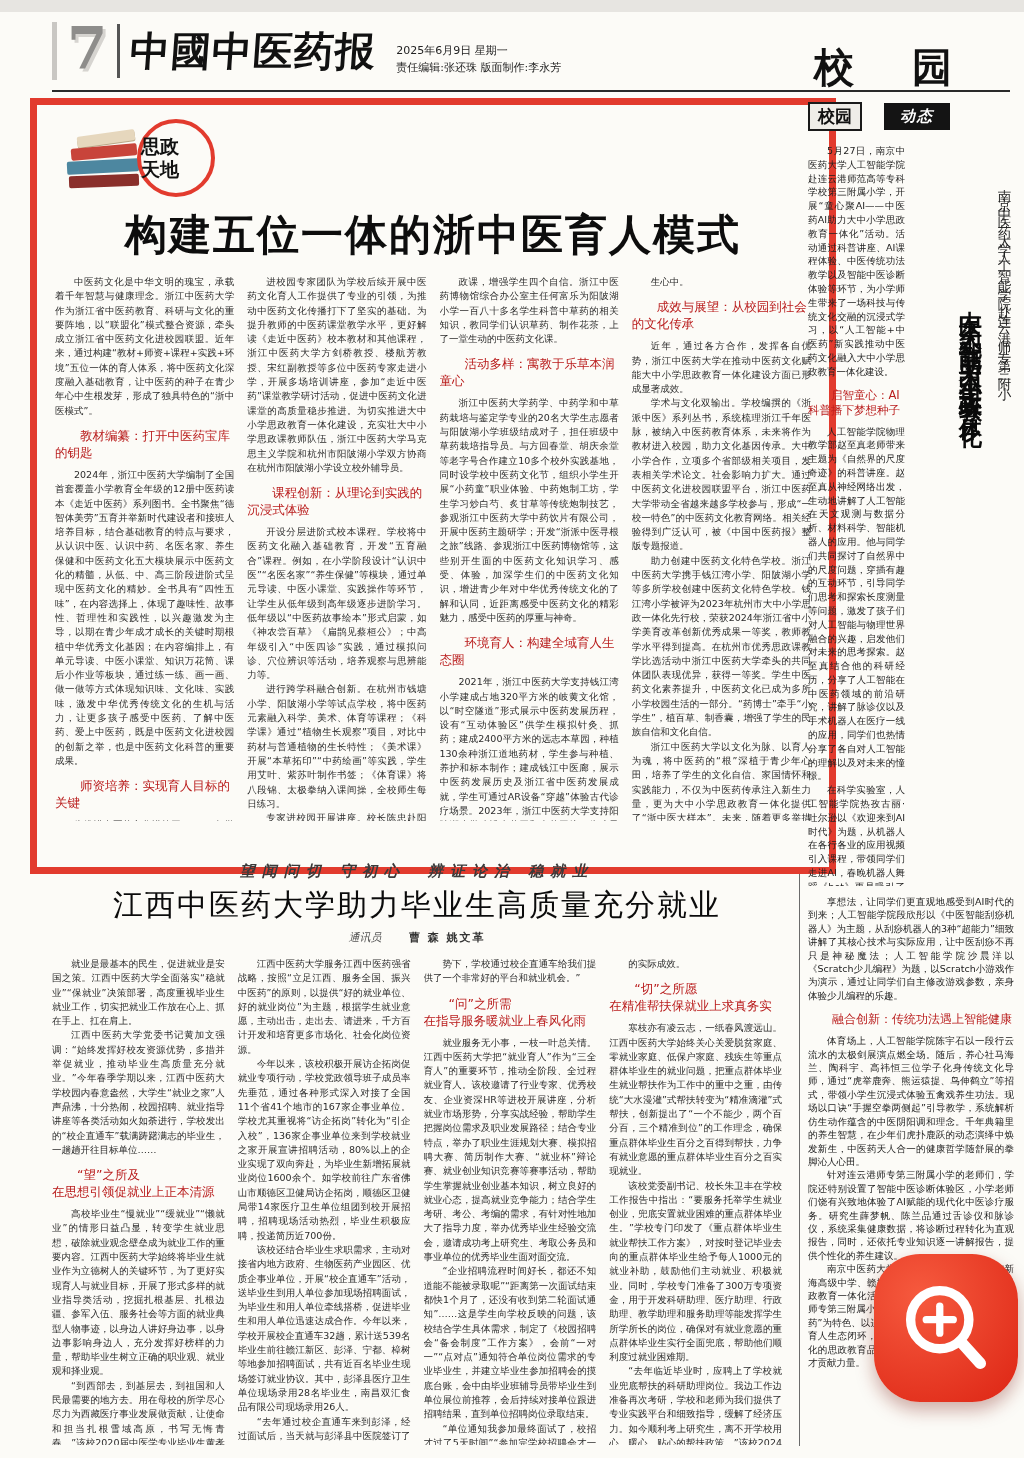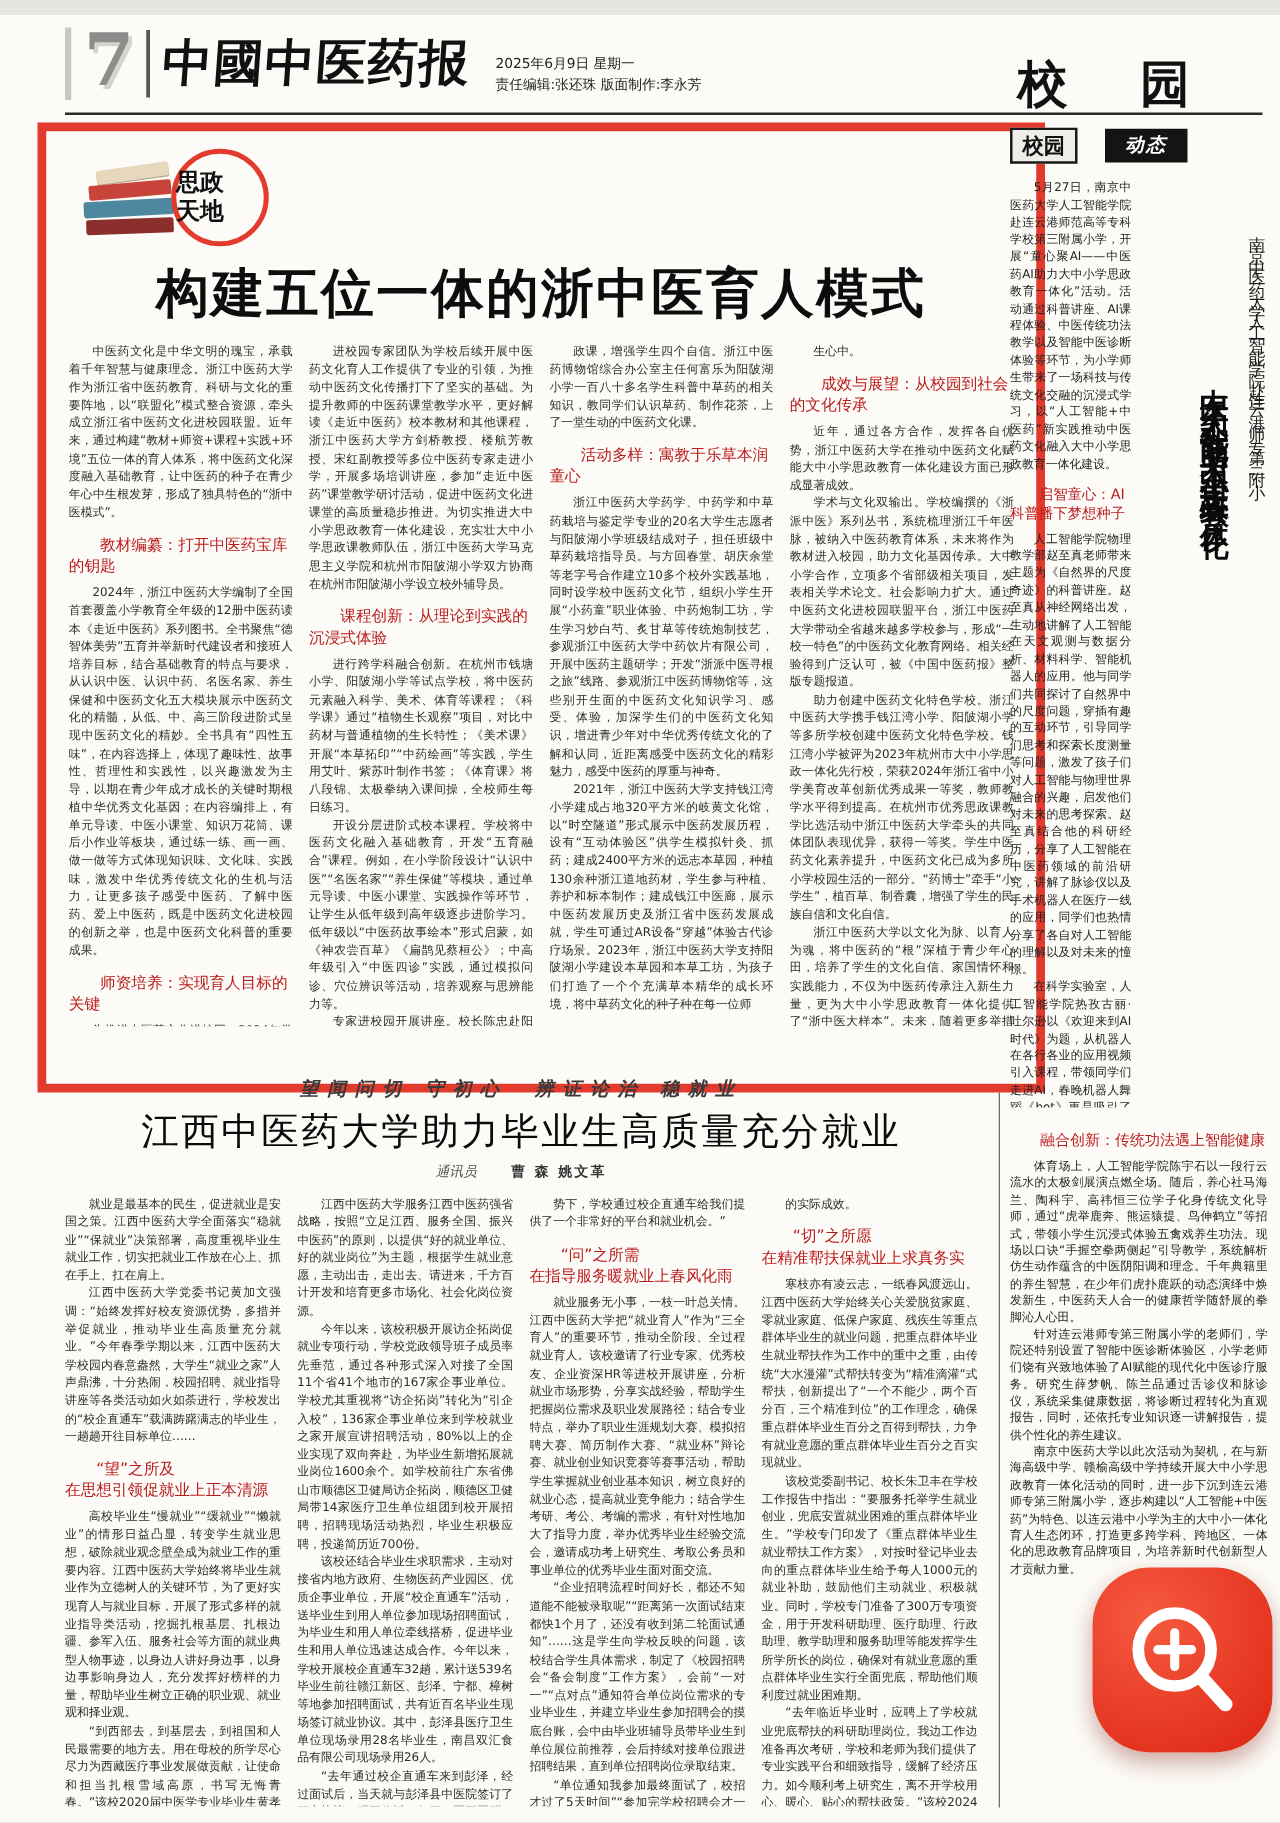--- a/index.html
+++ b/index.html
@@ -115,28 +115,29 @@
       <div class="col">
           <div class="blk-p">中医药文化是中华文明的瑰宝，承载着千年智慧与健康理念。浙江中医药大学作为浙江省中医药教育、科研与文化的重要阵地，以“联盟化”模式整合资源，牵头成立浙江省中医药文化进校园联盟。近年来，通过构建“教材+师资+课程+实践+环境”五位一体的育人体系，将中医药文化深度融入基础教育，让中医药的种子在青少年心中生根发芽，形成了独具特色的“浙中医模式”。</div>
           <div class="blk-h">教材编纂：打开中医药宝库的钥匙</div>
           <div class="blk-p">2024年，浙江中医药大学编制了全国首套覆盖小学教育全年级的12册中医药读本《走近中医药》系列图书。全书聚焦“德智体美劳”五育并举新时代建设者和接班人培养目标，结合基础教育的特点与要求，从认识中医、认识中药、名医名家、养生保健和中医药文化五大模块展示中医药文化的精髓，从低、中、高三阶段进阶式呈现中医药文化的精妙。全书具有“四性五味”，在内容选择上，体现了趣味性、故事性、哲理性和实践性，以兴趣激发为主导，以期在青少年成才成长的关键时期根植中华优秀文化基因；在内容编排上，有单元导读、中医小课堂、知识万花筒、课后小作业等板块，通过练一练、画一画、做一做等方式体现知识味、文化味、实践味，激发中华优秀传统文化的生机与活力，让更多孩子感受中医药、了解中医药、爱上中医药，既是中医药文化进校园的创新之举，也是中医药文化科普的重要成果。</div>
           <div class="blk-h">师资培养：实现育人目标的关键</div>
           <div class="blk-p">为推进中医药文化进校园，2024年学校成立了中医药文化进校园专家团队，成员来自药学院、基础医学院、马克思主义学院、体育部等多家部门专家。中医药文化</div>
         </div>
       <div class="col">
           <div class="blk-p">进校园专家团队为学校后续开展中医药文化育人工作提供了专业的引领，为推动中医药文化传播打下了坚实的基础。为提升教师的中医药课堂教学水平，更好解读《走近中医药》校本教材和其他课程，浙江中医药大学方剑桥教授、楼航芳教授、宋红副教授等多位中医药专家走进小学，开展多场培训讲座，参加“走近中医药”课堂教学研讨活动，促进中医药文化进课堂的高质量稳步推进。为切实推进大中小学思政教育一体化建设，充实壮大中小学思政课教师队伍，浙江中医药大学马克思主义学院和杭州市阳陂湖小学双方协商在杭州市阳陂湖小学设立校外辅导员。</div>
           <div class="blk-h">课程创新：从理论到实践的沉浸式体验</div>
+          <div class="blk-p">开设分层进阶式校本课程。学校将中医药文化融入基础教育，开发“五育融合”课程。例如，在小学阶段设计“认识中医”“名医名家”“养生保健”等模块，通过单元导读、中医小课堂、实践操作等环节，让学生从低年级到高年级逐步进阶学习。低年级以“中医药故事绘本”形式启蒙，如《神农尝百草》《扁鹊见蔡桓公》；中高年级引入“中医四诊”实践，通过模拟问诊、穴位辨识等活动，培养观察与思辨能力等。</div>
           <div class="blk-p">进行跨学科融合创新。在杭州市钱塘小学、阳陂湖小学等试点学校，将中医药元素融入科学、美术、体育等课程；《科学课》通过“植物生长观察”项目，对比中药材与普通植物的生长特性；《美术课》开展“本草拓印”“中药绘画”等实践，学生用艾叶、紫苏叶制作书签；《体育课》将八段锦、太极拳纳入课间操，全校师生每日练习。</div>
-          <div class="blk-p">开设分层进阶式校本课程。学校将中医药文化融入基础教育，开发“五育融合”课程。例如，在小学阶段设计“认识中医”“名医名家”“养生保健”等模块，通过单元导读、中医小课堂、实践操作等环节，让学生从低年级到高年级逐步进阶学习。低年级以“中医药故事绘本”形式启蒙，如《神农尝百草》《扁鹊见蔡桓公》；中高年级引入“中医四诊”实践，通过模拟问诊、穴位辨识等活动，培养观察与思辨能力等。</div>
           <div class="blk-p">专家进校园开展讲座。校长陈忠赴阳陂湖小学开展“新时代变革实践”主题宣讲，充分运用新时代伟大变革成功案例，多视角、多维度讲好“真理的味道”大思</div>
         </div>
       <div class="col">
           <div class="blk-p">政课，增强学生四个自信。浙江中医药博物馆综合办公室主任何富乐为阳陂湖小学一百八十多名学生科普中草药的相关知识，教同学们认识草药、制作花茶，上了一堂生动的中医药文化课。</div>
           <div class="blk-h">活动多样：寓教于乐草本润童心</div>
           <div class="blk-p">浙江中医药大学药学、中药学和中草药栽培与鉴定学专业的20名大学生志愿者与阳陂湖小学班级结成对子，担任班级中草药栽培指导员。与方回春堂、胡庆余堂等老字号合作建立10多个校外实践基地，同时设学校中医药文化节，组织小学生开展“小药童”职业体验、中药炮制工坊，学生学习炒白芍、炙甘草等传统炮制技艺，参观浙江中医药大学中药饮片有限公司，开展中医药主题研学；开发“浙派中医寻根之旅”线路、参观浙江中医药博物馆等，这些别开生面的中医药文化知识学习、感受、体验，加深学生们的中医药文化知识，增进青少年对中华优秀传统文化的了解和认同，近距离感受中医药文化的精彩魅力，感受中医药的厚重与神奇。</div>
+          <div class="blk-h">环境育人：构建全域育人生态圈</div>
           <div class="blk-p">2021年，浙江中医药大学支持钱江湾小学建成占地320平方米的岐黄文化馆，以“时空隧道”形式展示中医药发展历程，设有“互动体验区”供学生模拟针灸、抓药；建成2400平方米的远志本草园，种植130余种浙江道地药材，学生参与种植、养护和标本制作；建成钱江中医廊，展示中医药发展历史及浙江省中医药发展成就，学生可通过AR设备“穿越”体验古代诊疗场景。2023年，浙江中医药大学支持阳陂湖小学建设本草园和本草工坊，为孩子们打造了一个个充满草本精华的成长环境，将中草药文化的种子种在每一位师</div>
         </div>
       <div class="col">
           <div class="blk-p">生心中。</div>
           <div class="blk-h">成效与展望：从校园到社会的文化传承</div>
           <div class="blk-p">近年，通过各方合作，发挥各自优势，浙江中医药大学在推动中医药文化赋能大中小学思政教育一体化建设方面已形成显著成效。</div>
           <div class="blk-p">学术与文化双输出。学校编撰的《浙派中医》系列丛书，系统梳理浙江千年医脉，被纳入中医药教育体系，未来将作为教材进入校园，助力文化基因传承。大中小学合作，立项多个省部级相关项目，发表相关学术论文。社会影响力扩大。通过中医药文化进校园联盟平台，浙江中医药大学带动全省越来越多学校参与，形成“一校一特色”的中医药文化教育网络。相关经验得到广泛认可，被《中国中医药报》整版专题报道。</div>
           <div class="blk-p">助力创建中医药文化特色学校。浙江中医药大学携手钱江湾小学、阳陂湖小学等多所学校创建中医药文化特色学校。钱江湾小学被评为2023年杭州市大中小学思政一体化先行校，荣获2024年浙江省中小学美育改革创新优秀成果一等奖，教师教学水平得到提高。在杭州市优秀思政课教学比选活动中浙江中医药大学牵头的共同体团队表现优异，获得一等奖。学生中医药文化素养提升，中医药文化已成为多所小学校园生活的一部分。“药博士”牵手“小学生”，植百草、制香囊，增强了学生的民族自信和文化自信。</div>
           <div class="blk-p">浙江中医药大学以文化为脉、以育人为魂，将中医药的“根”深植于青少年心田，培养了学生的文化自信、家国情怀和实践能力，不仅为中医药传承注入新生力量，更为大中小学思政教育一体化提供了“浙中医大样本”。未来，随着更多举措落地，中医药文化必将在大中小学校园沃土中绽放更绚烂的光彩。</div>
         </div>
@@ -195,20 +196,21 @@
           <div class="blk-h">启智童心：AI科普播下梦想种子</div>
           <div class="blk-p">人工智能学院物理教学部赵至真老师带来主题为《自然界的尺度奇迹》的科普讲座。赵至真从神经网络出发，生动地讲解了人工智能在天文观测与数据分析、材料科学、智能机器人的应用。他与同学们共同探讨了自然界中的尺度问题，穿插有趣的互动环节，引导同学们思考和探索长度测量等问题，激发了孩子们对人工智能与物理世界融合的兴趣，启发他们对未来的思考探索。赵至真结合他的科研经历，分享了人工智能在中医药领域的前沿研究，讲解了脉诊仪以及手术机器人在医疗一线的应用，同学们也热情分享了各自对人工智能的理解以及对未来的憧憬。</div>
           <div class="blk-p">在科学实验室，人工智能学院热孜古丽·吐尔逊以《欢迎来到AI时代》为题，从机器人在各行各业的应用视频引入课程，带领同学们走进AI，春晚机器人舞蹈《bot》更是吸引了不少同学分</div>
         </div>
       <div class="sb-vert">
         <div class="v-head">中医药人工智能助力大中小学思政教育一体化</div>
         <div class="v-sub">南京中医药大学人工智能学院赴连云港师专第三附小</div>
       </div>
     </div>
     <div class="sb-full">
+        <div class="blk-p">享想法，让同学们更直观地感受到AI时代的到来；人工智能学院段欣彤以《中医智能刮痧机器人》为主题，从刮痧机器人的3种“超能力”细致讲解了其核心技术与实际应用，让中医刮痧不再只是神秘魔法；人工智能学院沙晨洋以《Scratch少儿编程》为题，以Scratch小游戏作为演示，通过让同学们自主修改游戏参数，亲身体验少儿编程的乐趣。</div>
         <div class="blk-h">融合创新：传统功法遇上智能健康</div>
         <div class="blk-p">体育场上，人工智能学院陈宇石以一段行云流水的太极剑展演点燃全场。随后，养心社马海兰、陶科宇、高祎恒三位学子化身传统文化导师，通过“虎举鹿奔、熊运猿提、鸟伸鹤立”等招式，带领小学生沉浸式体验五禽戏养生功法。现场以口诀“手握空拳两侧起”引导教学，系统解析仿生动作蕴含的中医阴阳调和理念。千年典籍里的养生智慧，在少年们虎扑鹿跃的动态演绎中焕发新生，中医药天人合一的健康哲学随舒展的拳脚沁人心田。</div>
         <div class="blk-p">针对连云港师专第三附属小学的老师们，学院还特别设置了智能中医诊断体验区，小学老师们饶有兴致地体验了AI赋能的现代化中医诊疗服务。研究生薛梦帆、陈兰品通过舌诊仪和脉诊仪，系统采集健康数据，将诊断过程转化为直观报告，同时，还依托专业知识逐一讲解报告，提供个性化的养生建议。</div>
         <div class="blk-p">南京中医药大学以此次活动为契机，在与新海高级中学、赣榆高级中学持续开展大中小学思政教育一体化活动的同时，进一步下沉到连云港师专第三附属小学，逐步构建以“人工智能+中医药”为特色、以连云港中小学为主的大中小一体化育人生态闭环，打造更多跨学科、跨地区、一体化的思政教育品牌项目，为培养新时代创新型人才贡献力量。</div>
         <div class="blk-sig">（班秀花  周  聪）</div>
       </div>
   </aside>
 
   <div class="zoom-btn">
     <svg width="104" height="104" viewBox="0 0 100 100">

